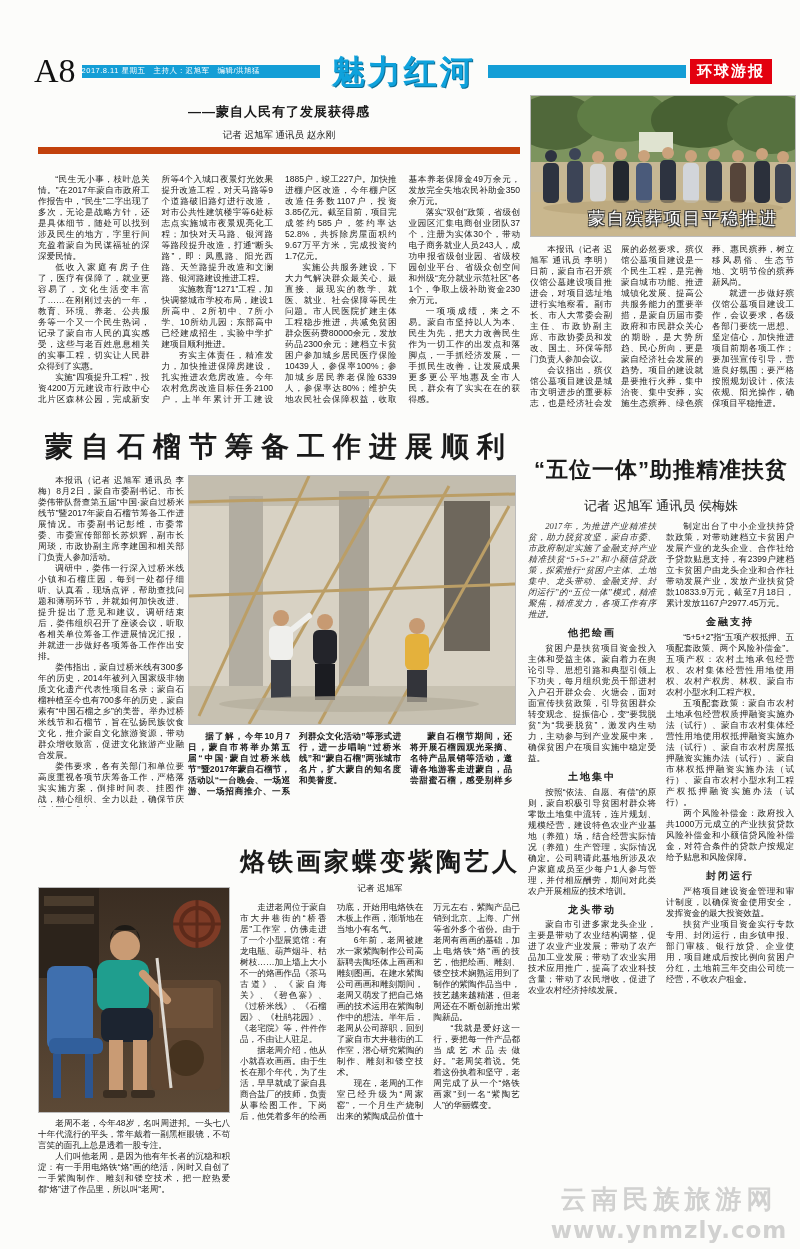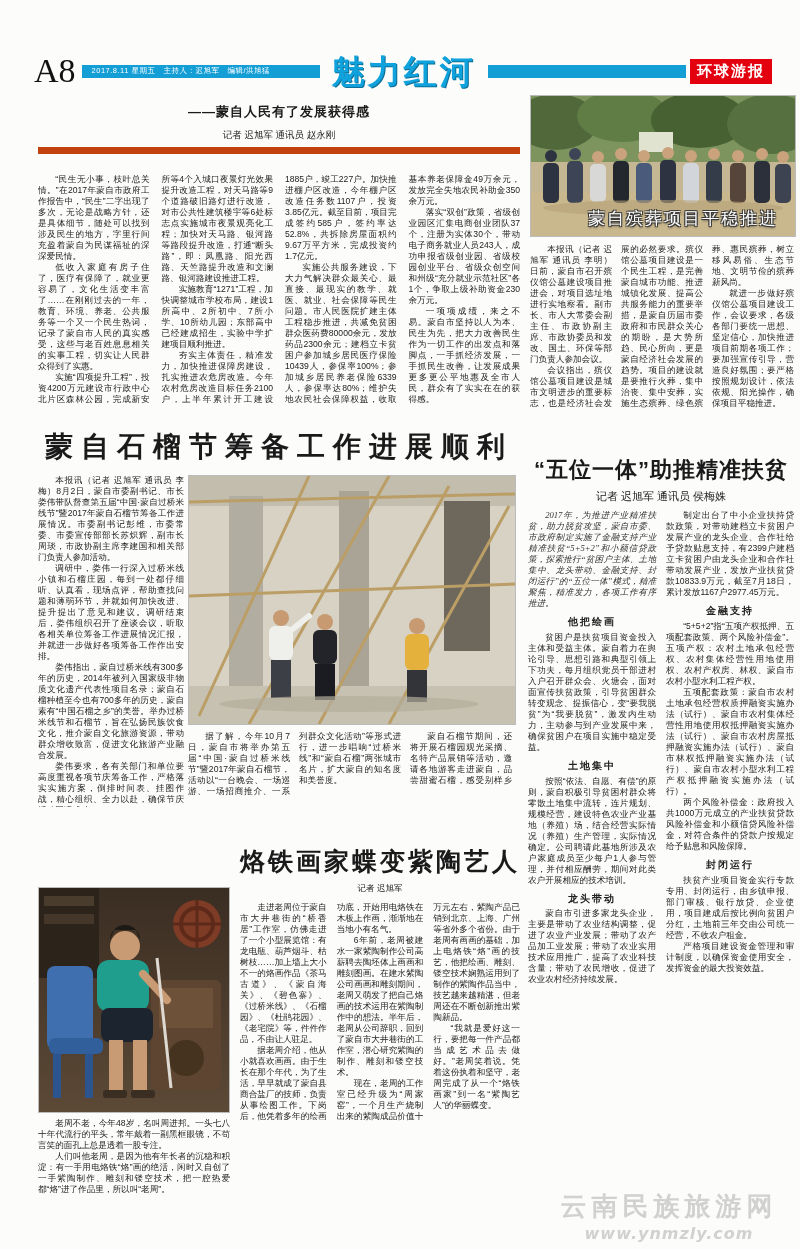--- a/index.html
+++ b/index.html
@@ -5,21 +5,21 @@
   html,body{margin:0;padding:0;background:#e8e8e4;}
   .page{position:relative;width:800px;height:1249px;margin:0 auto;background:#fcfcfa;
         font-family:"Liberation Sans","DejaVu Sans",sans-serif;color:#1a1a1a;overflow:hidden;}
   
   .hdr{position:absolute;top:50px;left:34px;right:28px;height:42px;display:flex;align-items:center;justify-content:space-between;}
   .pageno{font-family:"Liberation Serif","DejaVu Serif",serif;font-size:34px;font-weight:400;
           color:#111;line-height:1;margin-right:6px;}
   .cyanbar{height:13px;background:#149ed6;display:flex;align-items:center;overflow:hidden;}
   .bar-l{flex:1.2;}
   .bar-r{flex:1;}
-  .dateline{color:#fff;font-size:7.5px;white-space:nowrap;padding-left:10px;letter-spacing:.5px;}
+  .dateline{color:#fff;font-size:7.5px;white-space:nowrap;letter-spacing:.5px;}
   .secttitle{font-size:33px;font-weight:900;color:#0fa2dc;letter-spacing:3px;margin:0 12px;
              text-shadow:1px 1px 0 #0c6f97;line-height:1;}
   .masthead{background:#e3000f;color:#fff;font-weight:900;font-size:15px;padding:3px 7px;
             letter-spacing:2px;margin-left:4px;white-space:nowrap;}
   
   .para{margin:0;text-indent:2em;text-align:justify;}
   .smalltext{font-size:8.6px;line-height:1.28;color:#222;}
   .byline{text-align:center;font-size:9.5px;color:#222;}
   
   .main-art{position:absolute;top:100px;left:38px;width:482px;}
@@ -33,45 +33,45 @@
   .photo-caption{position:absolute;bottom:6px;left:0;right:0;text-align:center;color:#fff;
      font-size:17px;font-weight:400;letter-spacing:2px;
      text-shadow:-1px -1px 0 #3a3a3a,1px -1px 0 #3a3a3a,-1px 1px 0 #3a3a3a,1px 1px 0 #3a3a3a,0 2px 2px rgba(0,0,0,.5);padding-left:40px;}
   .funeral-body{position:absolute;top:244px;left:530px;width:264px;height:202px;
                 column-count:3;column-gap:9px;overflow:hidden;}
   
   .pome{position:absolute;top:428px;left:38px;width:482px;}
   .pome-title{margin:0;text-align:center;font-size:28px;font-weight:900;letter-spacing:8px;}
   .pome-body{display:flex;margin-top:9px;}
   .pome-left{width:146px;height:332px;overflow:hidden;}
-  .pome-right{width:324px;margin-left:4px;}
+  .pome-right{width:324px;margin-left:4px;font-weight:bold;}
   .pome-photo{position:relative;width:326px;height:248px;border:1px solid #bbb;background:#d8d2c6;overflow:hidden;}
   .pome-bottom{margin-top:6px;height:74px;column-count:3;column-gap:9px;overflow:hidden;}
   
   .wuwei{position:absolute;top:455px;left:528px;width:266px;}
   .wuwei-title{margin:0;text-align:center;font-size:22px;font-weight:900;letter-spacing:1px;}
-  .wuwei-byline{font-size:11px;margin-top:4px;}
+  .wuwei-byline{font-size:13px;margin-top:12px;}
   .wuwei-body{margin-top:6px;height:736px;column-count:2;column-gap:10px;overflow:hidden;}
   .intro .para{font-family:"Liberation Serif","DejaVu Serif",serif;font-style:italic;color:#333;}
   .subhead{font-size:10px;font-weight:900;text-align:center;margin:7px 0 3px 0;letter-spacing:2px;}
   
   .potter{position:absolute;top:845px;left:38px;width:482px;display:flex;}
   .potter-left{width:192px;}
   .potter-photo{position:relative;width:190px;height:224px;border:1px solid #bbb;margin-top:42px;
                 background:#473729;overflow:hidden;}
   .potter-under{margin-top:5px;height:128px;overflow:hidden;}
   .potter-right{flex:1;margin-left:10px;}
   .potter-title{margin:0;text-align:center;font-size:25px;font-weight:900;letter-spacing:3px;}
   .potter-byline{font-size:8.5px;margin-top:5px;}
   .potter-cols{margin-top:7px;height:344px;column-count:3;column-gap:10px;overflow:hidden;}
   
   .watermark{position:absolute;right:6px;bottom:6px;width:250px;text-align:center;
              color:rgba(165,165,165,.5);font-family:"DejaVu Sans",sans-serif;pointer-events:none;}
   .wm1{font-size:26px;font-weight:900;letter-spacing:5px;}
-  .wm2{font-size:16px;font-weight:700;letter-spacing:1px;font-style:italic;}
+  .wm2{font-size:23px;font-weight:700;letter-spacing:1px;}
   svg{display:block;}
 </style>
 </head>
 <body>
 
 <div class="page">
 
   <div class="hdr">
     <div class="pageno">A8</div>
     <div class="cyanbar bar-l">
@@ -251,22 +251,22 @@
         <div class="subhead">金融支持</div>
         <div>
             <p class="para">“5+5+2”指“五项产权抵押、五项配套政策、两个风险补偿金”。五项产权：农村土地承包经营权、农村集体经营性用地使用权、农村产权房、林权、蒙自市农村小型水利工程产权。</p>
             <p class="para">五项配套政策：蒙自市农村土地承包经营权质押融资实施办法（试行）、蒙自市农村集体经营性用地使用权抵押融资实施办法（试行）、蒙自市农村房屋抵押融资实施办法（试行）、蒙自市林权抵押融资实施办法（试行）、蒙自市农村小型水利工程产权抵押融资实施办法（试行）。</p>
             <p class="para">两个风险补偿金：政府投入共1000万元成立的产业扶贫贷款风险补偿金和小额信贷风险补偿金，对符合条件的贷款户按规定给予贴息和风险保障。</p>
           </div>
       </div>
       <div>
         <div class="subhead">封闭运行</div>
         <div>
+            <p class="para">严格项目建设资金管理和审计制度，以确保资金使用安全，发挥资金的最大投资效益。</p>
             <p class="para">扶贫产业项目资金实行专款专用、封闭运行，由乡镇申报、部门审核、银行放贷、企业使用，项目建成后按比例向贫困户分红，土地前三年交由公司统一经营，不收农户租金。</p>
-            <p class="para">严格项目建设资金管理和审计制度，以确保资金使用安全，发挥资金的最大投资效益。</p>
           </div>
       </div>
     </div>
   </div>
 
   <div class="potter">
     <div class="potter-left">
       <div class="potter-photo">
         <svg viewBox="0 0 190 224" width="190" height="224">
           <defs>

